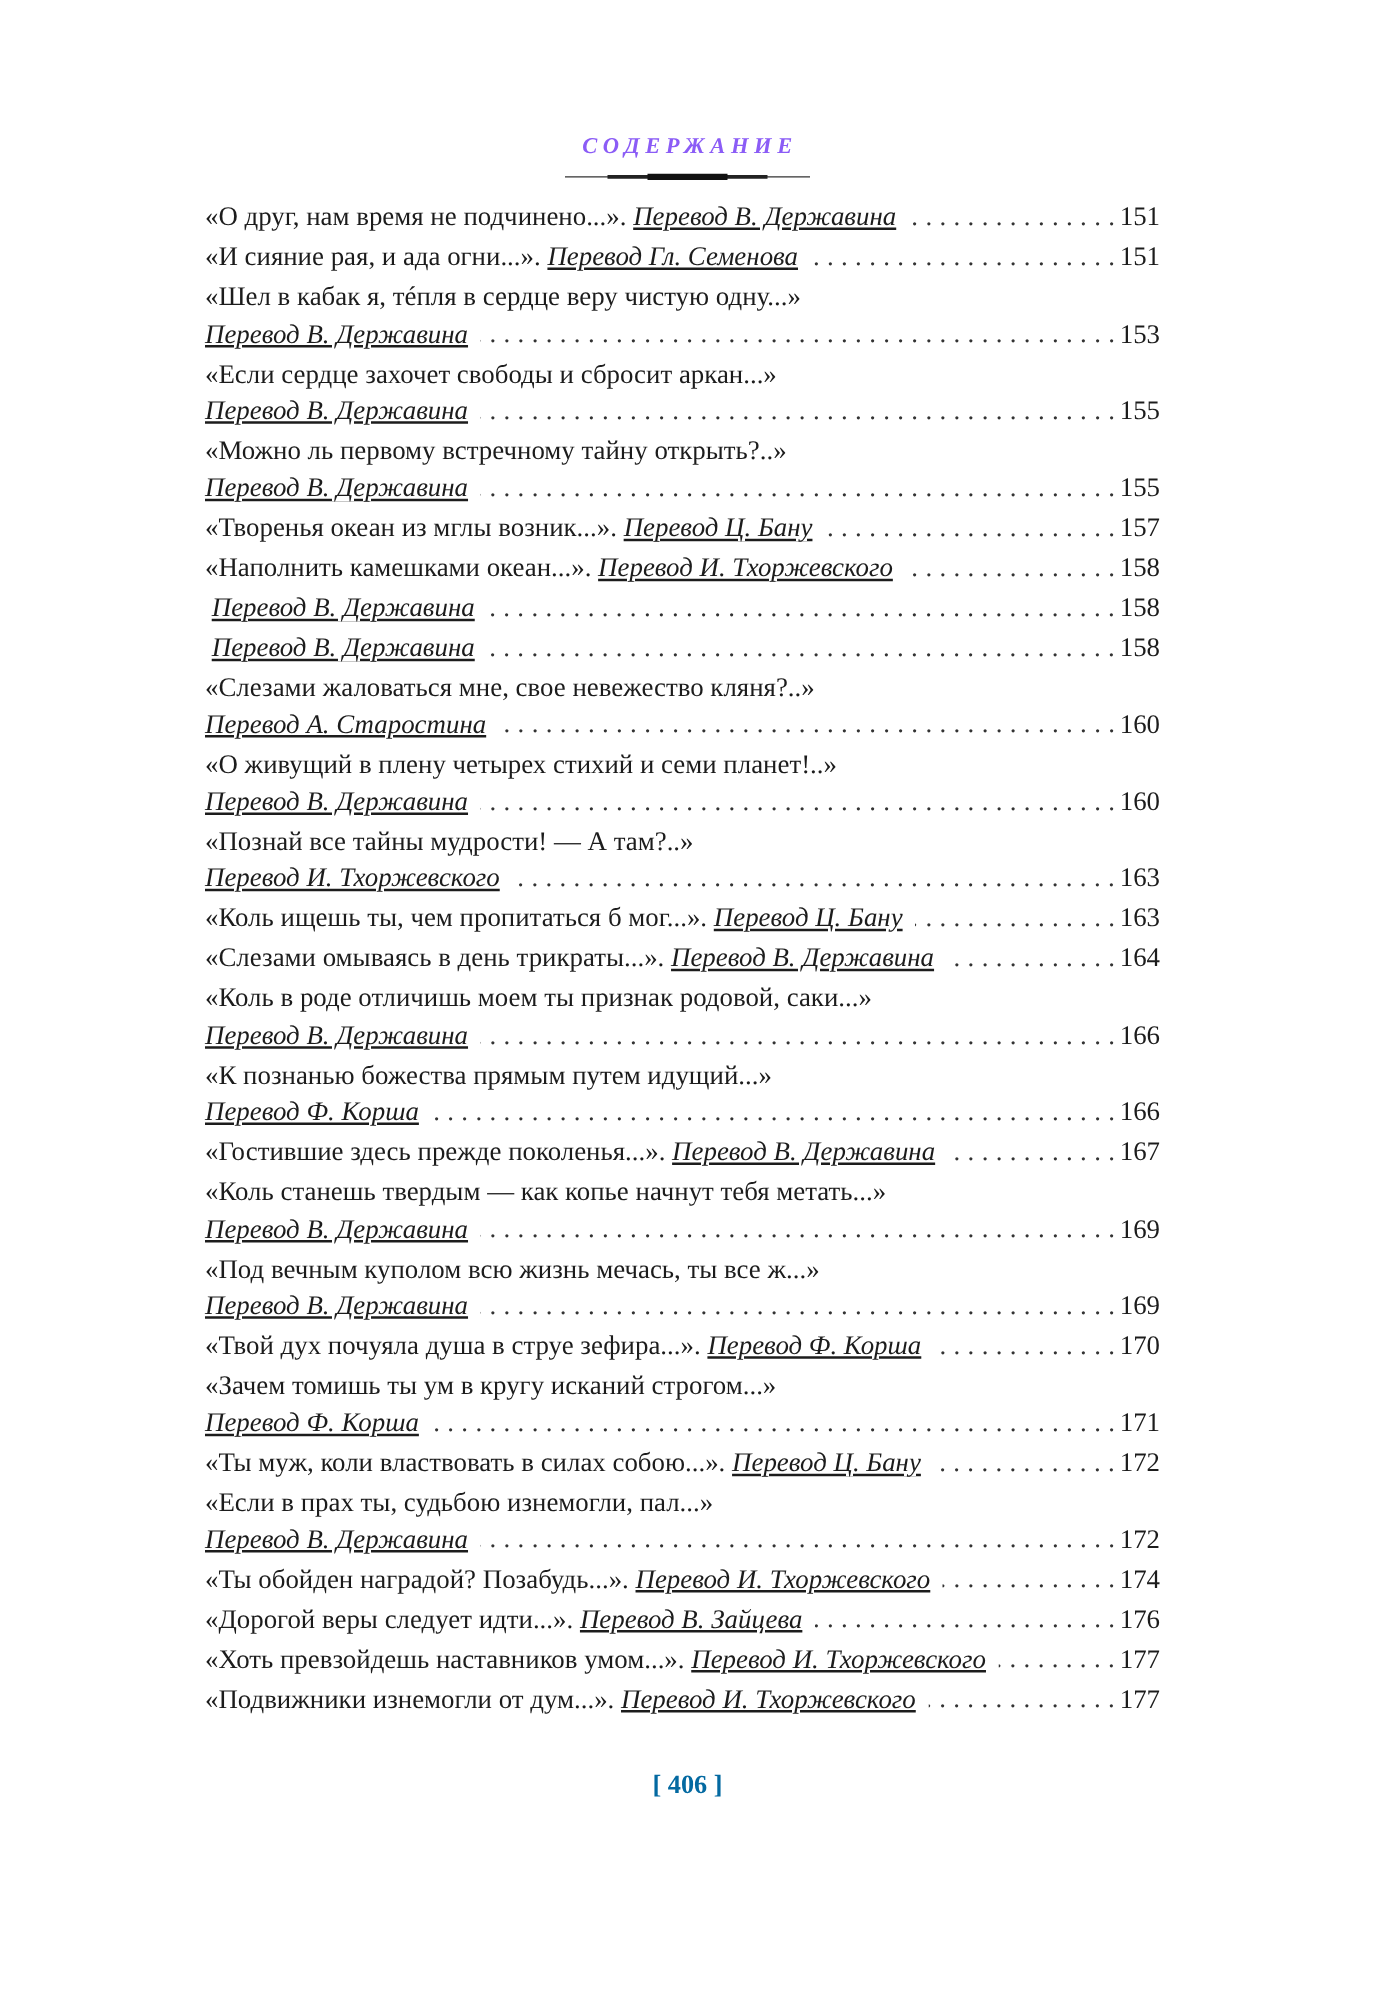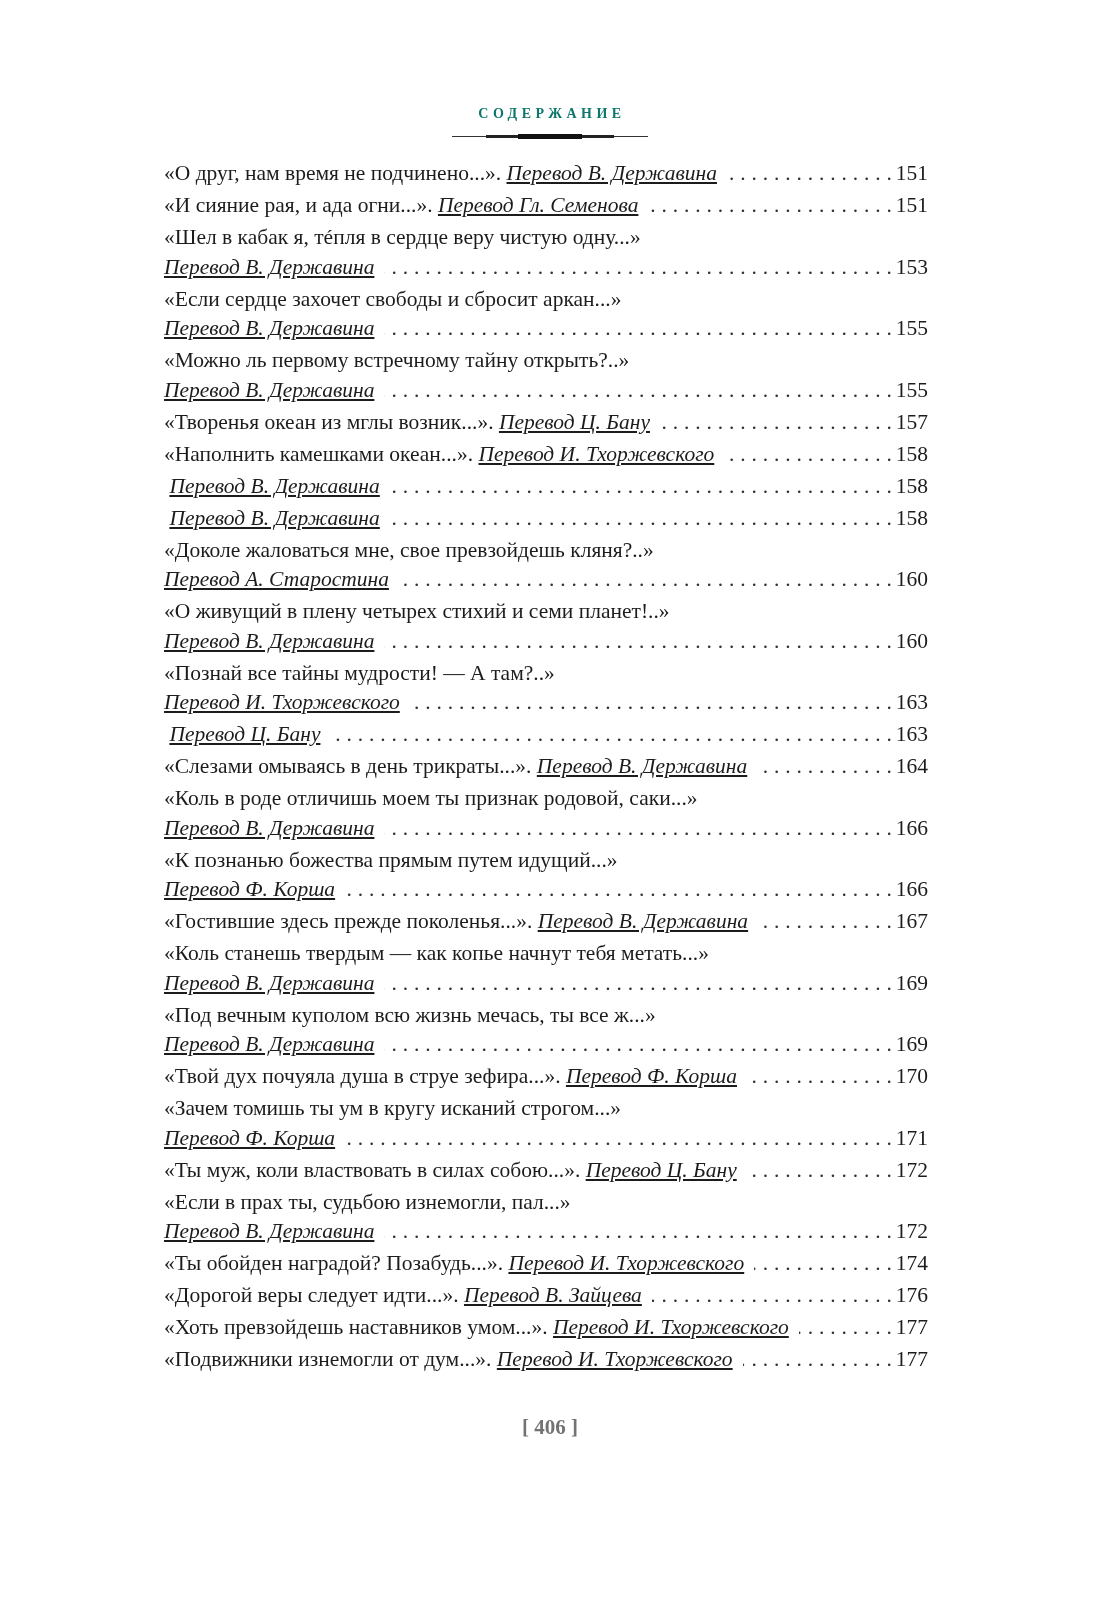--- a/index.html
+++ b/index.html
@@ -5,22 +5,23 @@
   html, body { margin: 0; padding: 0; background: #ffffff; }
   body {
     width: 1100px; height: 1613px; position: relative; overflow: hidden;
     font-family: "Liberation Serif", "DejaVu Serif", serif;
     color: #1c1c1c;
   }
   .header {
     position: absolute; top: 106px; left: 0; width: 1100px; text-align: center;
   }
   .header-title {
-    font-size: 14px; font-weight: bold; letter-spacing: 4.5px; color: #0f766e;
+    font-size: 18px; font-weight: bold; letter-spacing: 4.5px; color: #8b5cf6;
     padding-left: 4px;
+    font-style: italic;
   }
   .rule {
     position: relative; width: 196px; height: 5px; margin: 12px auto 0 auto;
   }
   .rule .thin { position: absolute; left: 0; right: 0; top: 2px; height: 1px; background: #333; }
   .rule .mid { position: absolute; left: 34px; right: 34px; top: 1px; height: 3px; background: #222; }
   .rule .thick { position: absolute; left: 66px; right: 66px; top: 0px; height: 5px; background: #111; }
 
   .toc {
     position: absolute; top: 159px; left: 164px; width: 764px;
@@ -37,21 +38,21 @@
   }
   .leader::before {
     content: ". . . . . . . . . . . . . . . . . . . . . . . . . . . . . . . . . . . . . . . . . . . . . . . . . . . . . . . . . . . . . . . . . . . . . . . . . . . . . . . . . . . . . . . . . . . . . . . . . . . . . . .";
     letter-spacing: 0px; word-spacing: 0.5px;
   }
   .leader { direction: rtl; text-align: left; }
   .page-num { flex: 0 0 auto; text-align: right; }
 
   .footer {
     position: absolute; top: 1415px; left: 0; width: 1100px; text-align: center;
-    font-size: 21px; font-weight: bold; color: #737373;
+    font-size: 21px; font-weight: bold; color: #0369a1;
   }
 </style>
 </head>
 <body>
 
 <div class="header">
   <div class="header-title">СОДЕРЖАНИЕ</div>
   <div class="rule">
     <div class="thin"></div>
       <div class="mid"></div>
@@ -137,21 +138,21 @@
     <div class="entry single">
       <div class="line">
         <span>&nbsp;</span>
         <span class="translator">Перевод В. Державина</span>
         <span class="leader"></span>
         <span class="page-num">158</span>
       </div>
     </div>
     <div class="entry double">
       <div class="line">
-        <span class="title-text">«Доколе жаловаться мне, свое превзойдешь кляня?..»</span>
+        <span class="title-text">«Слезами жаловаться мне, свое невежество кляня?..»</span>
       </div>
       <div class="line">
         <span class="translator">Перевод А. Старостина</span>
         <span class="leader"></span>
         <span class="page-num">160</span>
       </div>
     </div>
     <div class="entry double">
       <div class="line">
         <span class="title-text">«О живущий в плену четырех стихий и семи планет!..»</span>
@@ -167,20 +168,21 @@
         <span class="title-text">«Познай все тайны мудрости! — А там?..»</span>
       </div>
       <div class="line">
         <span class="translator">Перевод И. Тхоржевского</span>
         <span class="leader"></span>
         <span class="page-num">163</span>
       </div>
     </div>
     <div class="entry single">
       <div class="line">
+        <span class="title-text">«Коль ищешь ты, чем пропитаться б мог...».</span>
         <span>&nbsp;</span>
         <span class="translator">Перевод Ц. Бану</span>
         <span class="leader"></span>
         <span class="page-num">163</span>
       </div>
     </div>
     <div class="entry single">
       <div class="line">
         <span class="title-text">«Слезами омываясь в день трикраты...».</span>
         <span>&nbsp;</span>

